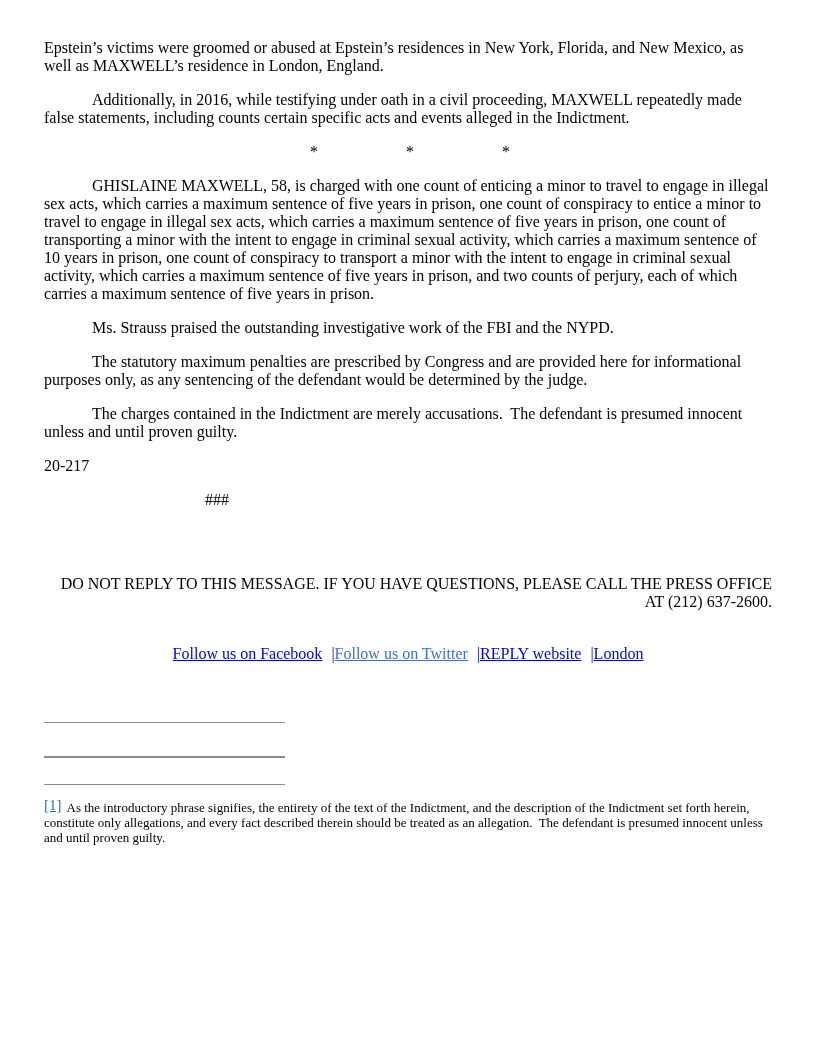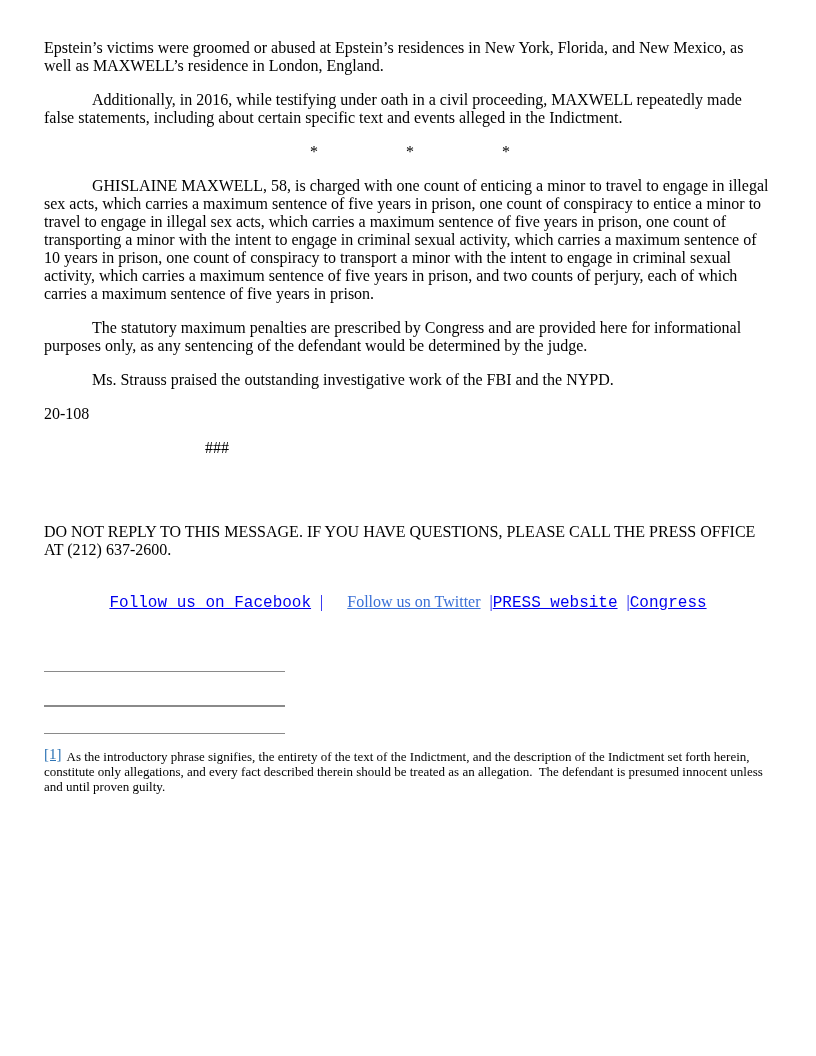--- a/index.html
+++ b/index.html
@@ -31,32 +31,32 @@
     background: #000000; vertical-align: -3px;
   }
   .w30 { width: 30px; } .w65 { width: 65px; }
   .w68 { width: 68px; } .w106 { width: 106px; }
 
   .case-number { margin-bottom: 2px; }
   .end-marker { margin: 0; padding-left: 161px; }
 
   .notice {
     margin: 66px 0 0 0;
-    text-align: left;
+    text-align: right;
     font-size: 16px; line-height: 18px;
   }
 
   .links-row {
     margin-top: 34px;
     text-align: center;
     font-size: 16px; line-height: 18px;
   }
   a.link { text-decoration: underline; cursor: pointer; }
-  .link-std { color: #0000EE; font-family: Liberation Mono, monospace; }
-  .link-twitter { color: #3A70D6; padding-left: 24px; }
+  .link-std { color: #0000EE; }
+  .link-twitter { color: #3A70D6; }
   .pipe { color: #0000EE; text-decoration: underline; margin-left: 5px; }
 
   .sig-line { width: 241px; height: 1.3px; background: #8A8A8A; }
   .sig-1 { margin-top: 59px; }
   .sig-2 { margin-top: 33px; }
   .sig-3 { margin-top: 26px; }
 
   .footnote {
     margin-top: 13px;
     font-size: 13px; line-height: 15px;
@@ -68,47 +68,48 @@
     margin-right: 5px; cursor: pointer;
   }
 </style>
 </head>
 <body>
 
 <div class="page">
 
   <p class="body">Epstein’s victims were groomed or abused at Epstein’s residences in New York, Florida, and New Mexico, as well as MAXWELL’s residence in London, England.</p>
 
-  <p class="body indent">Additionally, in 2016, while testifying under oath in a civil proceeding, MAXWELL repeatedly made false statements, including about certain specific text and events alleged in the Indictment.</p>
+  <p class="body indent">Additionally, in 2016, while testifying under oath in a civil proceeding, MAXWELL repeatedly made false statements, including counts certain specific acts and events alleged in the Indictment.</p>
 
   <div class="stars">
     <span>*</span>
     <span>*</span>
     <span>*</span>
   </div>
 
   <p class="body indent">GHISLAINE MAXWELL, 58, is charged with one count of enticing a minor to travel to engage in illegal sex acts, which carries a maximum sentence of five years in prison, one count of conspiracy to entice a minor to travel to engage in illegal sex acts, which carries a maximum sentence of five years in prison, one count of transporting a minor with the intent to engage in criminal sexual activity, which carries a maximum sentence of 10 years in prison, one count of conspiracy to transport a minor with the intent to engage in criminal sexual activity, which carries a maximum sentence of five years in prison, and two counts of perjury, each of which carries a maximum sentence of five years in prison.</p>
 
+  <p class="body indent">Ms. Strauss praised the outstanding investigative work of the FBI and the NYPD.</p>
+
   <p class="body indent">The statutory maximum penalties are prescribed by Congress and are provided here for informational purposes only, as any sentencing of the defendant would be determined by the judge.</p>
 
-  <p class="body indent">Ms. Strauss praised the outstanding investigative work of the FBI and the NYPD.</p>
 
+  <p class="body indent">The charges contained in the Indictment are merely accusations.  The defendant is presumed innocent unless and until proven guilty.</p>
 
-
-  <p class="body case-number">20-108</p>
+  <p class="body case-number">20-217</p>
 
   <p class="body end-marker">###</p>
 
   <p class="notice">DO NOT REPLY TO THIS MESSAGE. IF YOU HAVE QUESTIONS, PLEASE CALL THE PRESS OFFICE AT (212) 637-2600.</p>
 
   <div class="links-row">
     <a class="link link-std">Follow us on Facebook</a>
     <span class="pipe">|</span><a class="link link-twitter">Follow us on Twitter</a>
-    <span class="pipe">|</span><a class="link link-std">PRESS website</a>
-    <span class="pipe">|</span><a class="link link-std">Congress</a>
+    <span class="pipe">|</span><a class="link link-std">REPLY website</a>
+    <span class="pipe">|</span><a class="link link-std">London</a>
   </div>
 
   <div class="sig-line sig-1"></div>
   <div class="sig-line sig-2"></div>
   <div class="sig-line sig-3"></div>
 
   <div class="footnote"><a class="fn-ref">[1]</a><span>As the introductory phrase signifies, the entirety of the text of the Indictment, and the description of the Indictment set forth herein, constitute only allegations, and every fact described therein should be treated as an allegation.  The defendant is presumed innocent unless and until proven guilty.</span></div>
 
 </div>
 

